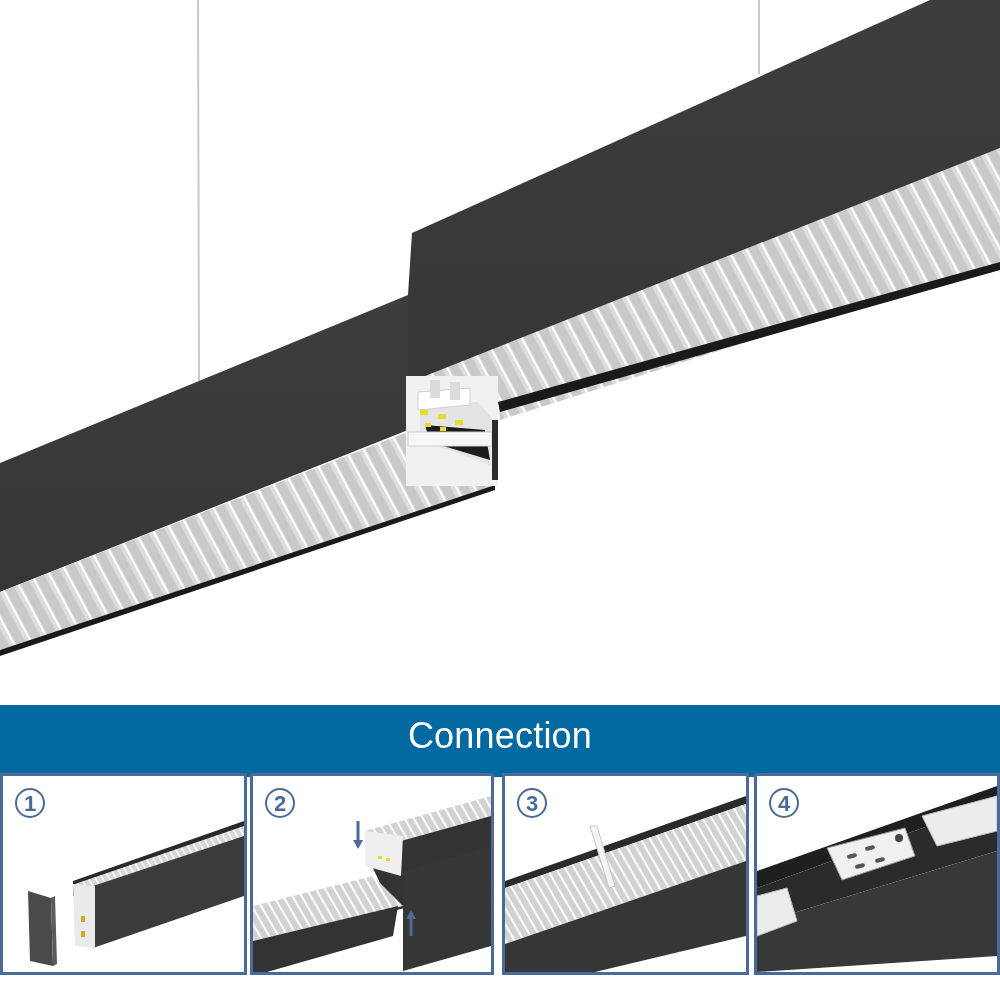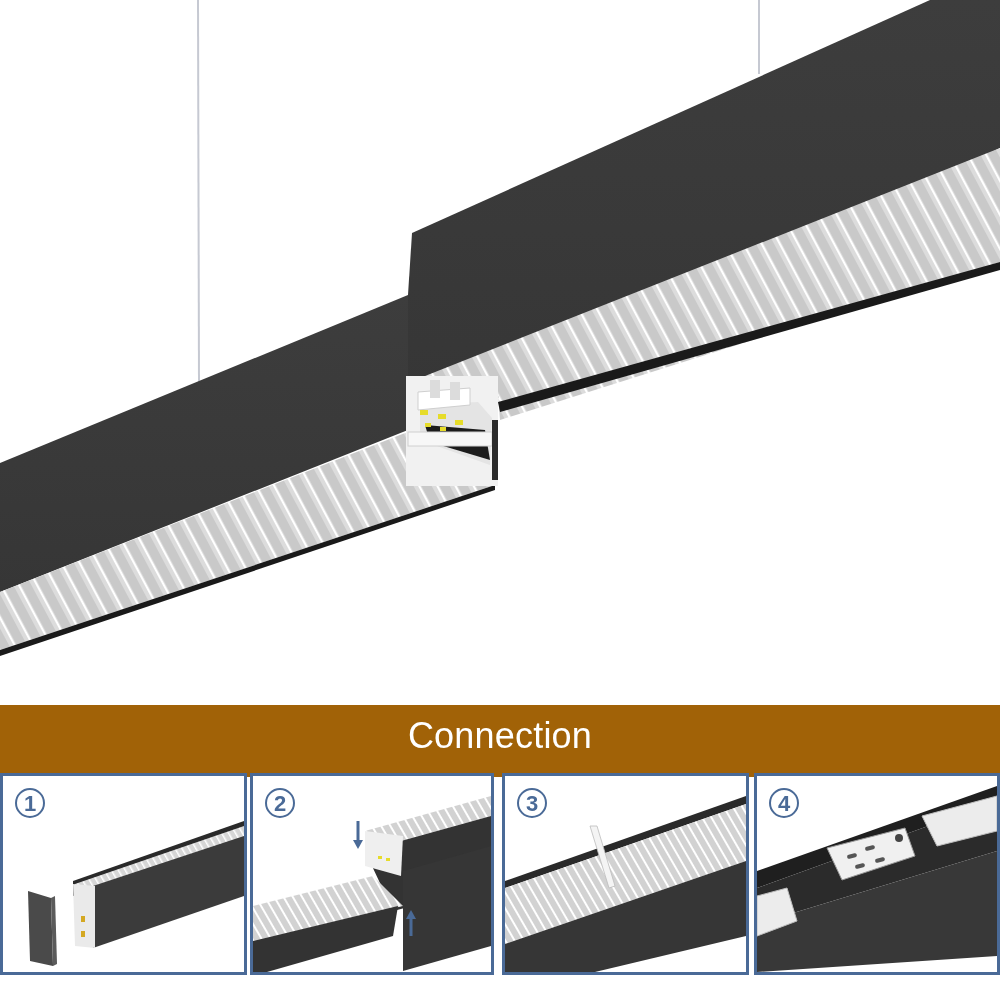--- a/index.html
+++ b/index.html
@@ -1,20 +1,20 @@
 <!DOCTYPE html>
 <html><head>
   <meta charset="utf-8">
   <style>
     html, body { margin: 0; padding: 0; background: #ffffff; }
     body { width: 1000px; height: 1000px; position: relative; overflow: hidden;
            font-family: "Liberation Sans", sans-serif; }
     .hero { position: absolute; left: 0; top: 0; width: 1000px; height: 705px; }
     .band { position: absolute; left: 0; top: 705px; width: 1000px; height: 72px;
-            background: #a16207; display: flex; align-items: center; justify-content: center; }
+            background: #0369a1; display: flex; align-items: center; justify-content: center; }
     .band-title { color: #ffffff; font-size: 36px; font-family: "Liberation Sans", sans-serif;
                   letter-spacing: 0.2px; margin-top: -10px; }
     .panel { position: absolute; top: 773px; height: 202px; box-sizing: border-box;
              border: 3px solid #4a6a97; background: #fff; overflow: hidden; }
     .panel svg { position: absolute; left: 0; top: 0; }
     .step-num { position: absolute; left: 12px; top: 12px; width: 30px; height: 30px;
                 border: 2px solid #4a6a97; border-radius: 50%; box-sizing: border-box;
                 color: #4a6a97; font-weight: bold; font-size: 22px; line-height: 27px;
                 text-align: center; background: transparent; z-index: 2;
                 font-family: "Liberation Sans", sans-serif; }

